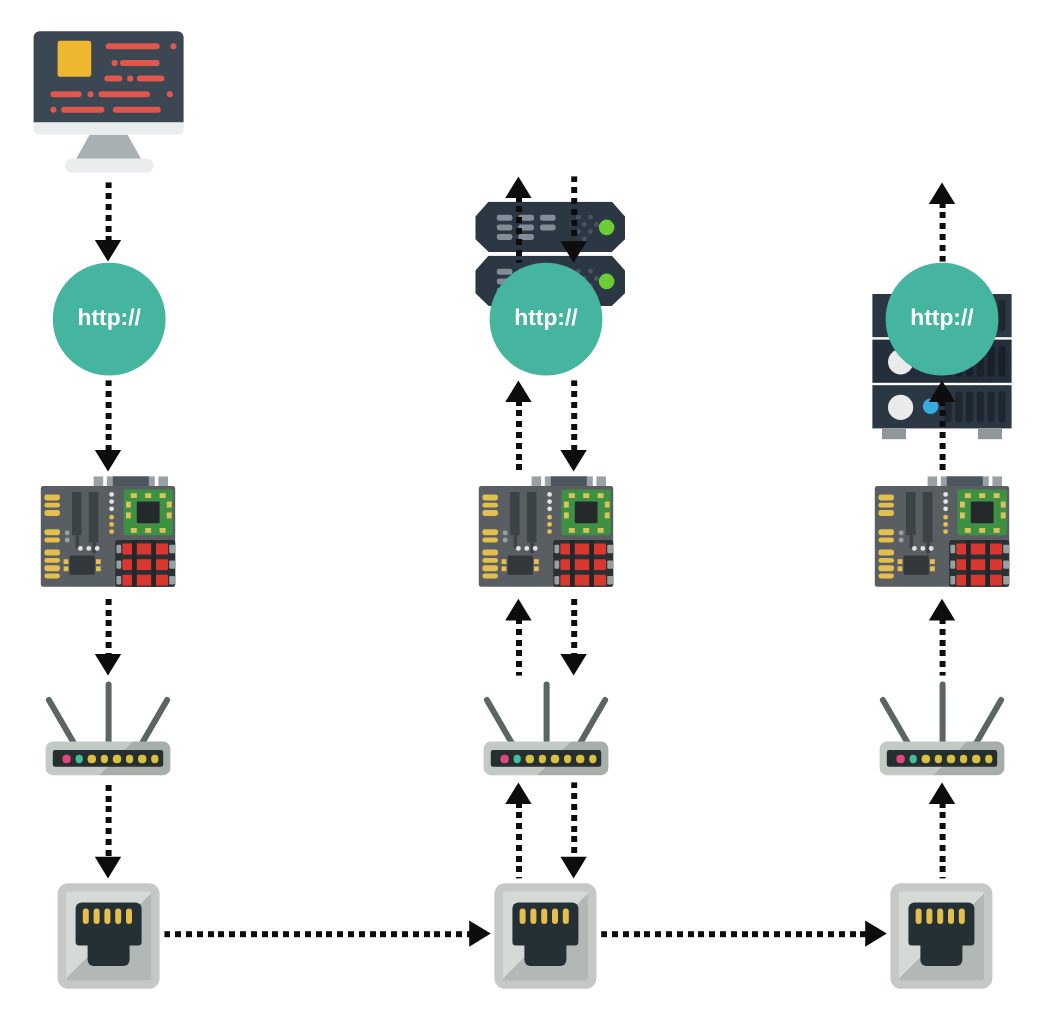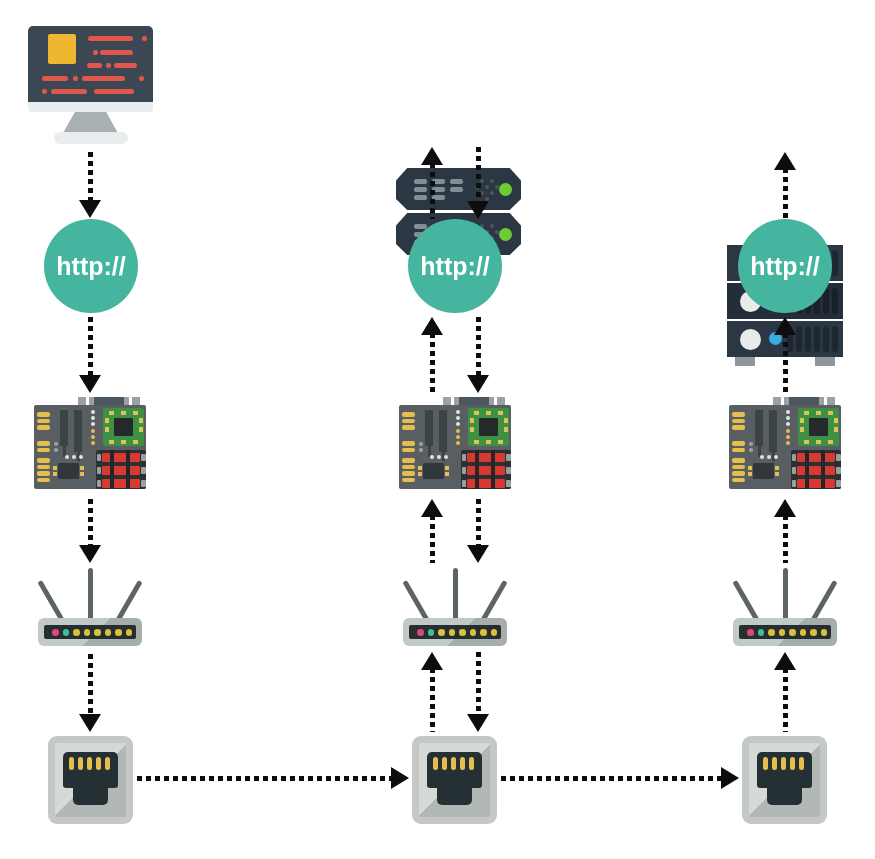--- a/index.html
+++ b/index.html
@@ -23,21 +23,21 @@
   .arr-h{height:22px;}
   .arr-h .line{position:absolute;top:8.5px;height:5px;left:0;right:16px;
     background:repeating-linear-gradient(to right,var(--arrow,#0d0d0d) 0 5px,transparent 5px 9px);}
   .arr-h .head{position:absolute;right:0;top:0;width:0;height:0;
     border-top:11px solid transparent;border-bottom:11px solid transparent;
     border-left:18px solid var(--arrow,#0d0d0d);}
 
   
   .http-circle{width:94px;height:94px;border-radius:50%;background:var(--teal,#45b5a0);
     display:flex;align-items:center;justify-content:center;color:#fff;font-weight:bold;
-    font-size:25px;letter-spacing:0;}
+    font-size:19px;letter-spacing:0;}
 
   
   .monitor{position:relative;width:125px;height:118px;}
   .mon-screen{position:absolute;left:0;top:0;width:125px;height:76px;background:var(--screen,#3b4753);
     border-radius:5px 5px 0 0;overflow:hidden;}
   .mon-screen i{position:absolute;}
   .y-sq{left:20px;top:8px;width:28px;height:30px;background:var(--accent-yellow,#eeb72f);border-radius:2px;}
   .rb{height:4.5px;border-radius:2.5px;background:var(--accent-red,#e2574c);}
   .rd{width:4.5px;height:4.5px;border-radius:50%;background:var(--accent-red,#e2574c);}
   .mon-bar{position:absolute;left:0;top:76px;width:125px;height:10px;background:var(--light,#e9edee);

